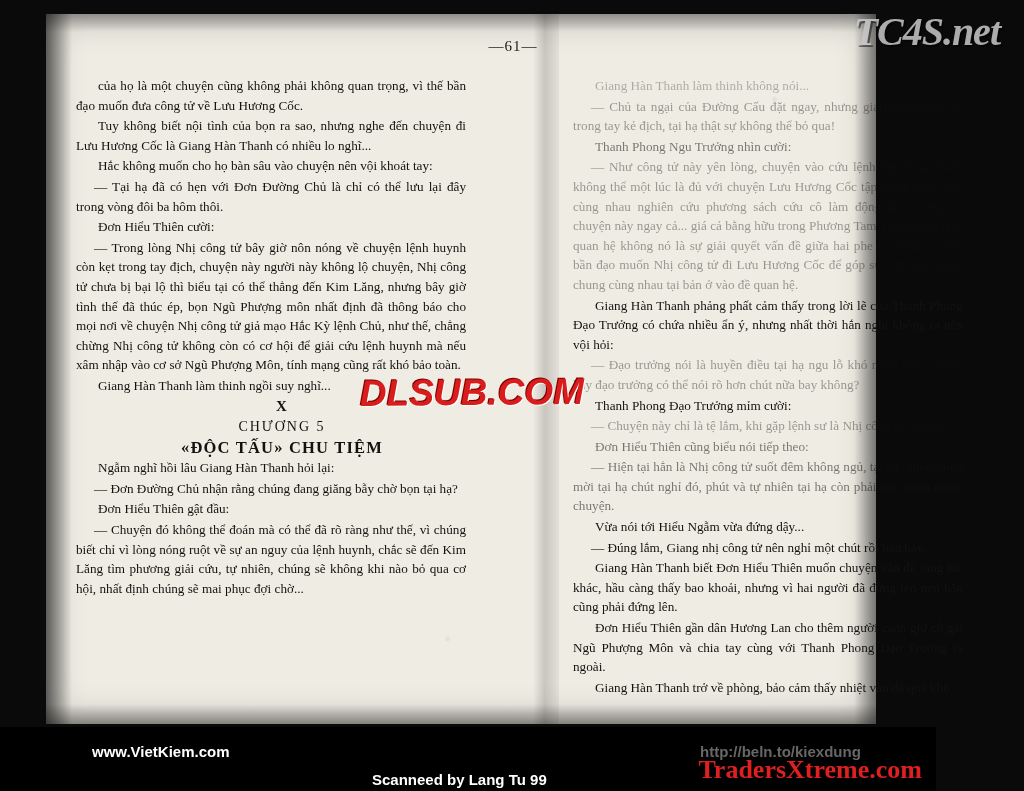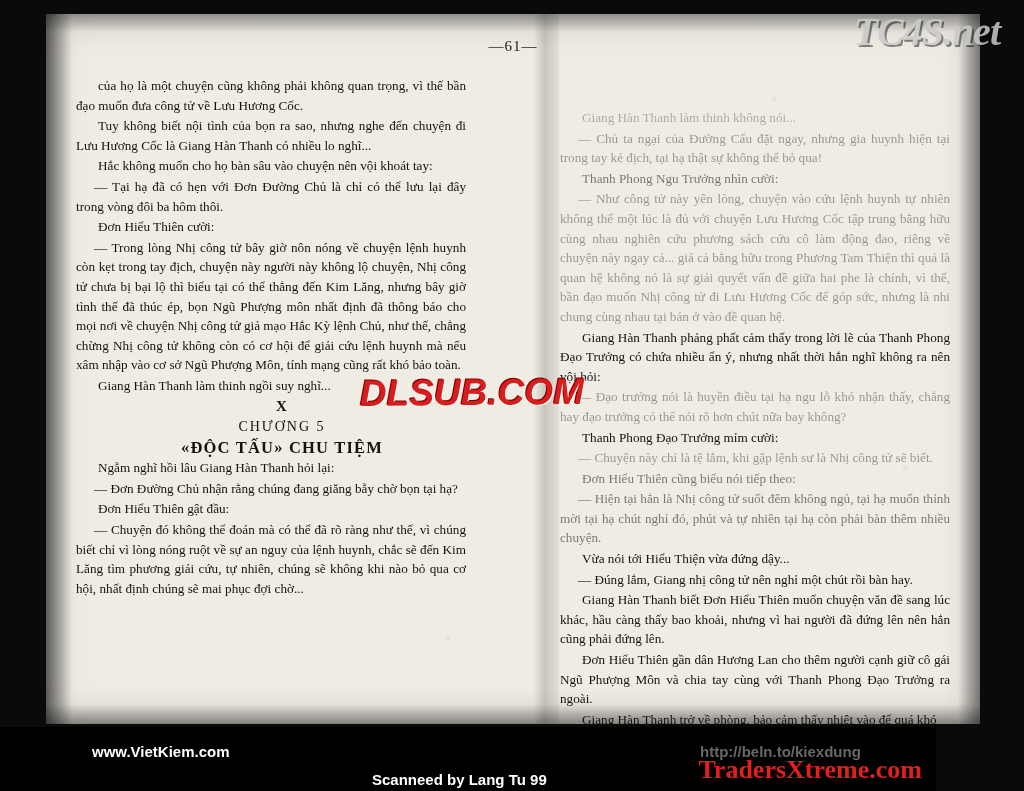--- a/index.html
+++ b/index.html
@@ -19,21 +19,21 @@
     left: 0; top: 0;
     width: 1024px;
     height: 791px;
     background: #0a0a0a;
   }
   
   .paper {
     position: absolute;
     left: 46px;
     top: 14px;
-    width: 934px;
+    width: 830px;
     height: 710px;
     background: #efece4;
     box-shadow: inset 0 0 38px rgba(0,0,0,0.30);
   }
   .paper:before {
     
     content: "";
     position: absolute;
     left: 0; top: 0; right: 0; bottom: 0;
     background:
@@ -66,21 +66,21 @@
   .col {
     position: absolute;
     top: 62px;
     width: 390px;
     font-size: 13.2px;
     line-height: 19.6px;
     color: #14120f;
     text-align: justify;
   }
   .col.left  { left: 30px; }
-  .col.right { left: 514px; margin-top: 32px; }
+  .col.right { left: 527px; }
   .col p {
     margin: 0 0 1px 0;
     text-indent: 22px;
   }
   .col p.dash { text-indent: 18px; }
 
   
   .chap-x {
     text-align: center;
     margin: 14px 0 2px 0;
@@ -235,21 +235,21 @@
       <p class="faded2">Giang Hàn Thanh làm thinh không nói...</p>
       <p class="dash faded">— Chủ ta ngại của Đường Cấu đặt ngay, nhưng gia huynh hiện tại trong tay kẻ địch, tại hạ thật sự không thể bỏ qua!</p>
       <p class="faded3">Thanh Phong Ngu Trưởng nhìn cười:</p>
       <p class="dash faded">— Như công tử này yên lòng, chuyện vào cứu lệnh huynh tự nhiên không thể một lúc là đủ với chuyện Lưu Hương Cốc tập trung bằng hữu cùng nhau nghiên cứu phương sách cứu cô làm động đao, riêng về chuyện này ngay cả... giá cả bằng hữu trong Phương Tam Thiện thì quả là quan hệ không nó là sự giải quyết vấn đề giữa hai phe là chính, vì thế, bần đạo muốn Nhị công tử đi Lưu Hương Cốc để góp sức, nhưng là nhi chung cùng nhau tại bản ở vào đề quan hệ.</p>
       <p>Giang Hàn Thanh phảng phất cảm thấy trong lời lẽ của Thanh Phong Đạo Trưởng có chứa nhiều ẩn ý, nhưng nhất thời hắn nghĩ không ra nên vội hỏi:</p>
       <p class="dash faded">— Đạo trưởng nói là huyền điều tại hạ ngu lỗ khó nhận thấy, chẳng hay đạo trưởng có thể nói rõ hơn chút nữa bay không?</p>
       <p>Thanh Phong Đạo Trưởng mỉm cười:</p>
       <p class="dash faded">— Chuyện này chỉ là tệ lắm, khi gặp lệnh sư là Nhị công tử sẽ biết.</p>
       <p class="faded3">Đơn Hiểu Thiên cũng biểu nói tiếp theo:</p>
       <p class="dash faded3">— Hiện tại hẳn là Nhị công tử suốt đêm không ngủ, tại hạ muốn thỉnh mời tại hạ chút nghỉ đó, phút và tự nhiên tại hạ còn phải bàn thêm nhiều chuyện.</p>
-      <p>Vừa nói tới Hiểu Thiện vừa đứng dậy...</p>
+      <p>Vừa nói tới Hiểu Ngẫm vừa đứng dậy...</p>
       <p class="dash">— Đúng lắm, Giang nhị công tử nên nghỉ một chút rồi bàn hay.</p>
       <p>Giang Hàn Thanh biết Đơn Hiểu Thiên muốn chuyện văn đề sang lúc khác, hầu càng thấy bao khoải, nhưng vì hai người đã đứng lên nên hắn cũng phải đứng lên.</p>
       <p>Đơn Hiểu Thiên gần dân Hương Lan cho thêm người cạnh giữ cô gái Ngũ Phượng Môn và chia tay cùng với Thanh Phong Đạo Trưởng ra ngoài.</p>
       <p>Giang Hàn Thanh trở về phòng, bảo cảm thấy nhiệt vào để quá khó</p>
     </div>
 
     <div class="noise"></div>
   </div>
 
   <div class="wm-tc4s">TC4S.net</div>

